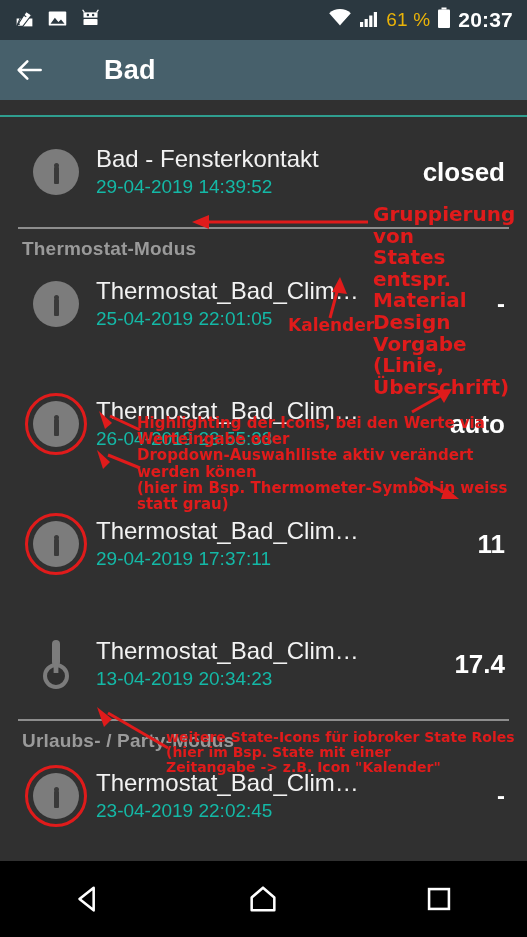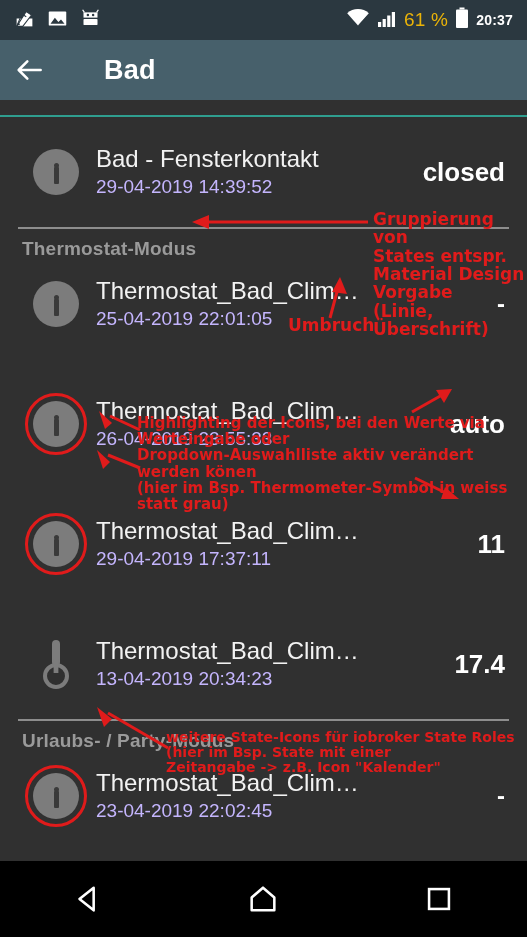--- a/index.html
+++ b/index.html
@@ -26,21 +26,21 @@
     color: #ffffff;
   }
   #status-left { display: flex; align-items: center; gap: 12px; }
   #status-right { margin-left: auto; display: flex; align-items: center; gap: 7px; }
   .sb-icon { display: block; }
   #battery-pct {
     font-size: 19px; font-weight: 400; letter-spacing: 0.2px;
     color: #eab308; white-space: nowrap;
   }
   #clock {
-    font-size: 14px; font-weight: 700; letter-spacing: 0.2px;
+    font-size: 21px; font-weight: 700; letter-spacing: 0.2px;
     color: #ffffff; white-space: nowrap;
   }
 
   
   #app-bar {
     position: absolute; top: 40px; left: 0;
     width: 527px; height: 60px;
     background: #47606b;
     display: flex; align-items: center;
   }
@@ -107,21 +107,21 @@
     pointer-events: none;
   }
   .thermo-slot { width: 72px; min-width: 72px; display:flex; align-items:center; justify-content:center; }
 
   .texts { flex: 1; min-width: 0; padding-left: 4px; }
   .item-title {
     font-size: 24px; color: #f2f2f2; line-height: 30px;
     white-space: nowrap; overflow: hidden;
   }
   .item-sub {
-    font-size: 19px; color: #c4b5fd; line-height: 26px;
+    font-size: 19px; color: #14b8a6; line-height: 26px;
     white-space: nowrap;
   }
   .item-value {
     font-size: 26px; font-weight: 700; color: #ffffff;
     margin-left: 14px; white-space: nowrap;
   }
   .item-value.small { font-size: 24px; }
 
   .divider {
     height: 2px; background: #8d8d8d;
@@ -142,21 +142,21 @@
     pointer-events: none;
   }
   .anno-text {
     position: absolute;
     color: #e01b1b;
     font-weight: 700;
     font-family: "DejaVu Sans", sans-serif;
     line-height: 1.08;
     white-space: pre-line;
   }
-  #anno-gruppierung { left: 373px; top: 210px; font-size: 17px; }
+  #anno-gruppierung { left: 373px; top: 204px; font-size: 20px; }
   #anno-umbruch     { left: 288px; top: 316px; font-size: 17px; }
   #anno-highlighting{ left: 137px; top: 415px; font-size: 15px; }
   #anno-weitere     { left: 166px; top: 730px; font-size: 14px; }
 
   
   #nav-bar {
     position: absolute; bottom: 0; left: 0;
     width: 527px; height: 76px;
     background: #000000;
     display: flex; align-items: center; justify-content: space-around;
@@ -364,21 +364,21 @@
 
       <line x1="168" y1="748" x2="108" y2="713" stroke="#e01b1b" stroke-width="3"></line>
       <polygon points="97,707 112,719 104,727" fill="#e01b1b"></polygon>
     </svg>
 
     <div class="anno-text" id="anno-gruppierung">Gruppierung von
 States entspr.
 Material Design
 Vorgabe
 (Linie, Überschrift)</div>
-    <div class="anno-text" id="anno-umbruch">Umbruch</div>
+    <div class="anno-text" id="anno-umbruch">Kalender</div>
     <div class="anno-text" id="anno-weitere">weitere State-Icons für iobroker State Roles
 (hier im Bsp. State mit einer
 Zeitangabe -&gt; z.B. Icon "Kalender"</div>
     <div class="anno-text" id="anno-highlighting">Highlighting der Icons, bei den Werte via Werteingabe oder
 Dropdown-Auswahlliste aktiv verändert werden könen
 (hier im Bsp. Thermometer-Symbol in weiss statt grau)</div>
   </div>
 
   <div id="nav-bar">
     <div class="nav-btn">

